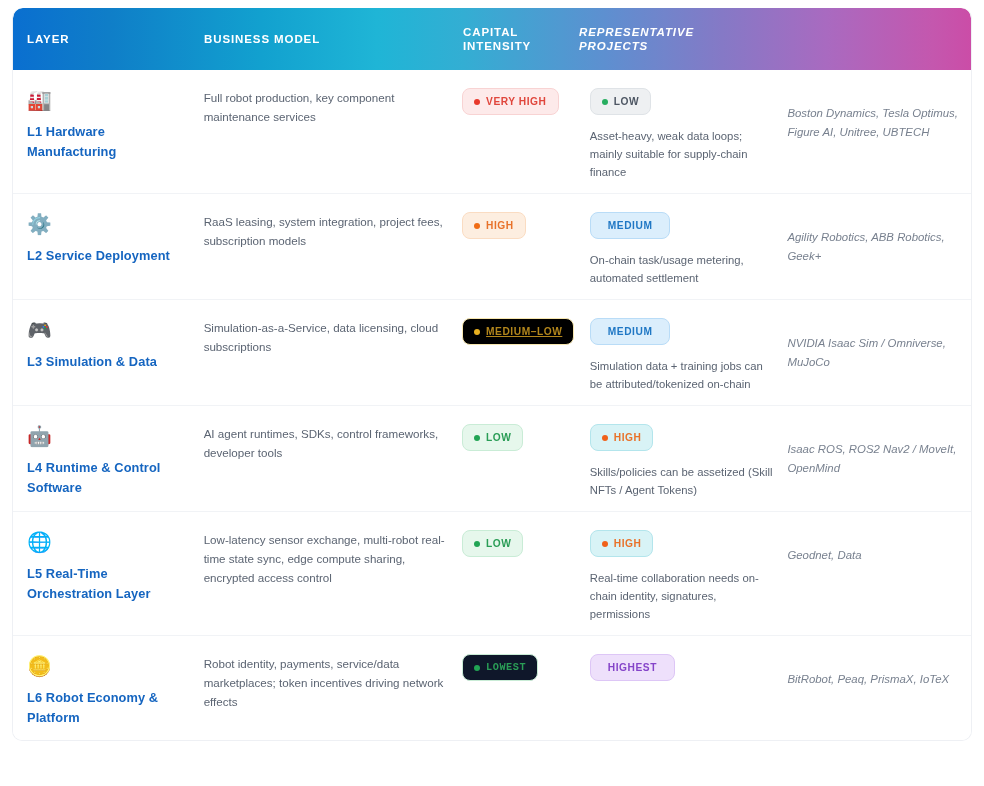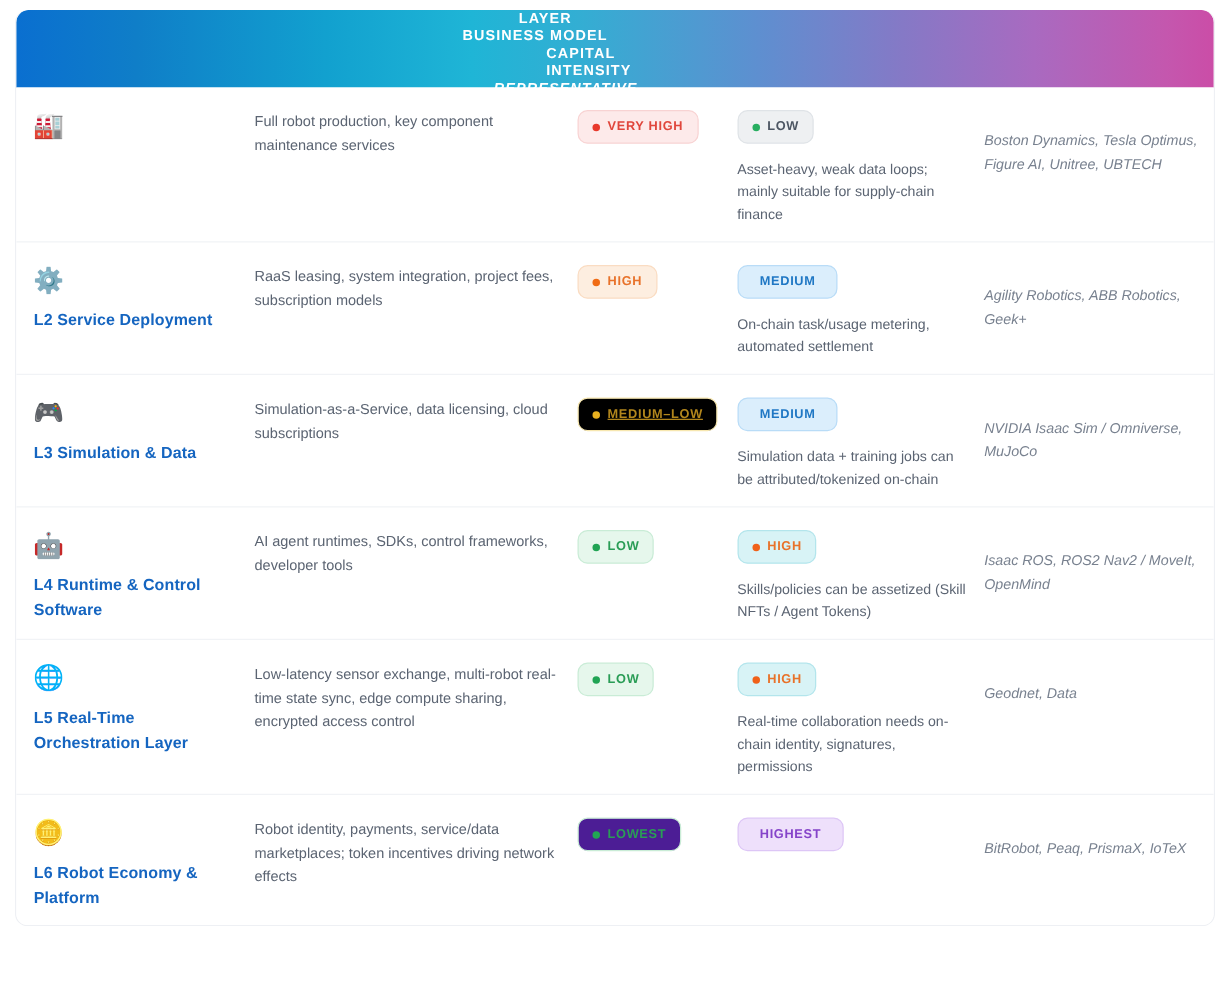--- a/index.html
+++ b/index.html
@@ -41,21 +41,20 @@
         #1fb5d6 38%,
         #33aed3 47%,
         #5e8fd0 62%,
         #8579c6 74%,
         #a96ac0 85%,
         #c457ae 96%,
         #cb4da7 100%);
     border-top-left-radius: 10px;
     border-top-right-radius: 10px;
     align-items: center;
-    flex-direction: column;
   }
   .th {
     color: #ffffff;
     font-size: 11.5px;
     font-weight: bold;
     letter-spacing: 0.9px;
     line-height: 14px;
     text-transform: uppercase;
     padding-right: 10px;
   }
@@ -134,21 +133,21 @@
 
   .b-high-o   { background:#fdeee0; border-color:#fadcc2; color:#e8722a; }
   .b-high-o .dot { background:#f06c15; }
 
   .b-medlow   { background:#000000; border-color:#f7e7b0; color:#b2861c;text-decoration:underline; }
   .b-medlow .dot { background:#e8b020; }
 
   .b-low-g    { background:#e6f7ec; border-color:#c9ecd6; color:#2a9d56; }
   .b-low-g .dot { background:#21a454; }
 
-  .b-lowest-g { background:#4c1d95; border-color:#c9ecd6; color:#2a9d56; }
+  .b-lowest-g { background:#0f172a; border-color:#c9ecd6; color:#2a9d56;font-family:Liberation Mono, monospace; }
   .b-lowest-g .dot { background:#21a454; }
 
   .b-low-grey { background:#eef0f2; border-color:#dfe3e7; color:#4d5663; }
   .b-low-grey .dot { background:#27ae60; }
 
   .b-medium-b { background:#dbeefc; border-color:#b9dcf7; color:#1f77c4; }
   .b-high-c   { background:#d8f3f6; border-color:#b3e5ec; color:#e8722a; }
   .b-high-c .dot { background:#f0611a; }
   .b-highest-p{ background:#eee0fb; border-color:#ddc6f6; color:#8544c9; }
 
@@ -190,20 +189,21 @@
       </div>
       <div class="th c-proj">
         <span>REPRESENTATIVE PROJECTS</span>
       </div>
     </div>
 
     <div class="tbody" id="tbody">
         <div class="tr">
           <div class="c-layer">
             <span class="layer-icon">🏭</span>
+            <div class="layer-name">L1 Hardware Manufacturing</div>
           </div>
           <div class="c-model">
             <div class="model-text">Full robot production, key component maintenance services</div>
           </div>
           <div class="c-capital"><span class="badge b-veryhigh">
               <span class="dot"></span>
               <span class="btxt">VERY HIGH</span>
             </span></div>
           <div class="c-web3"><span class="badge b-low-grey">
               <span class="dot"></span>

